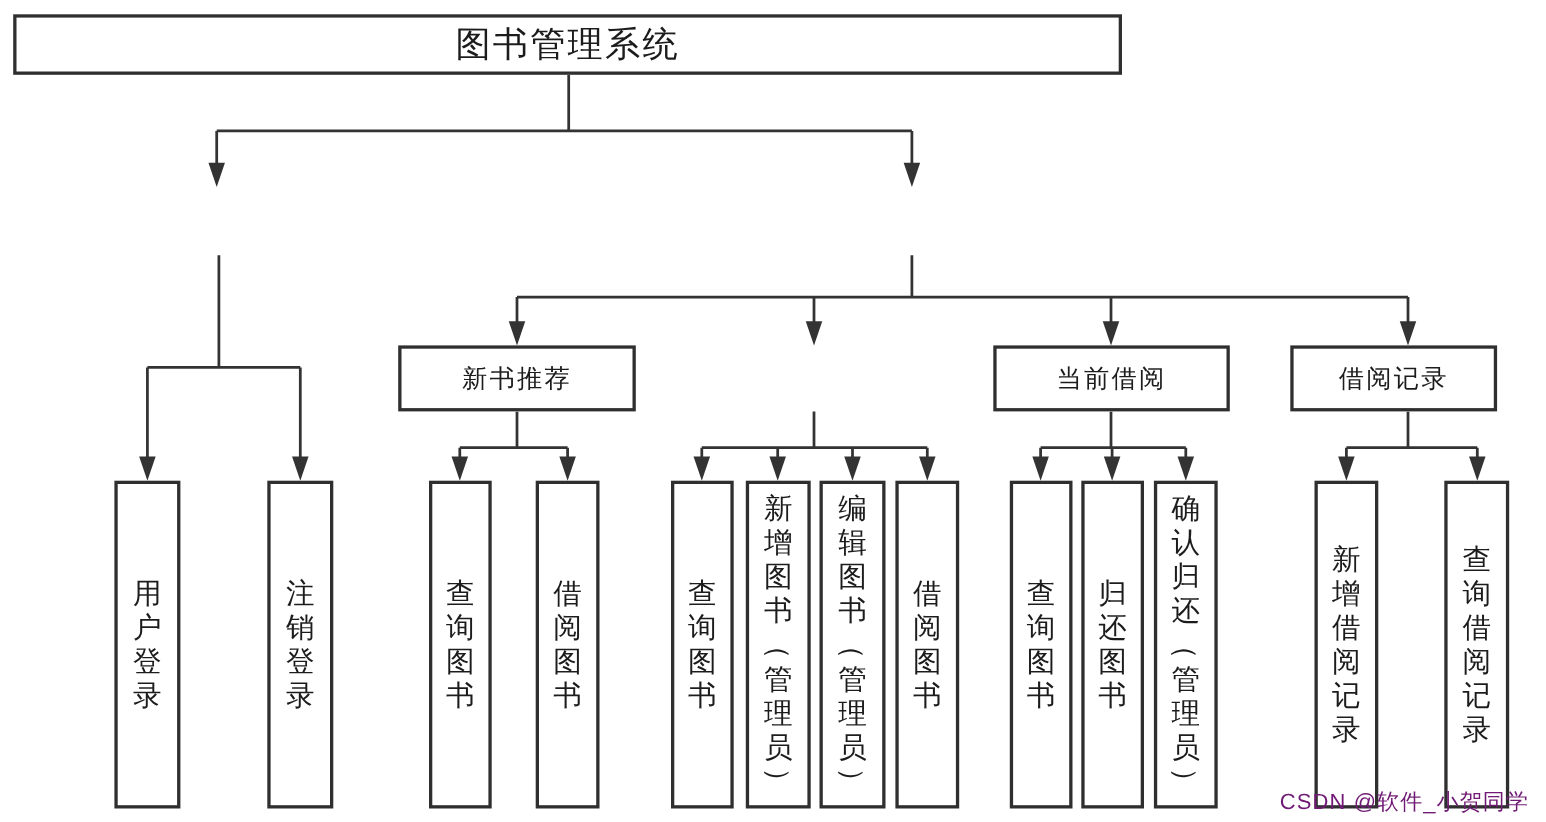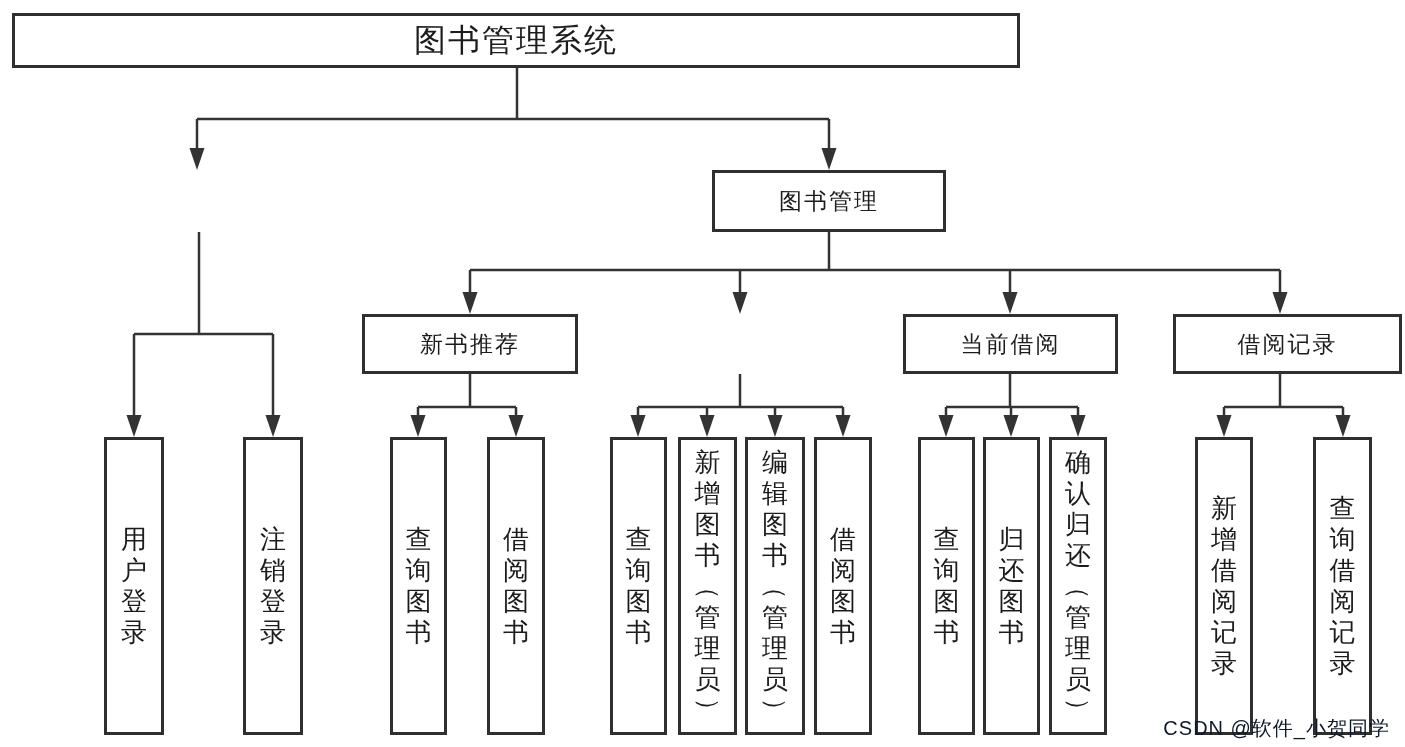--- a/index.html
+++ b/index.html
@@ -13,41 +13,41 @@
     position:absolute;box-sizing:border-box;border:3px solid #2f2f2f;background:#ffffff;
     display:flex;align-items:center;justify-content:center;
   }
   .hnode{font-size:23px;letter-spacing:2px;white-space:nowrap;}
   .n-root{left:12px;top:13px;width:1008px;height:55px;font-size:32px;}
   .n-user-login{left:82px;top:170px;width:234px;height:62px;}
   .n-book-mgmt{left:712px;top:170px;width:234px;height:62px;}
   .n-sec-1{left:362px;top:314px;width:216px;height:60px;}
   .n-sec-2{left:634px;top:314px;width:213px;height:60px;}
   .n-sec-3{left:903px;top:314px;width:215px;height:60px;}
-  .n-sec-4{left:1173px;top:314px;width:229px;height:60px;}
+  .n-sec-4{left:1173px;top:314px;width:188px;height:60px;}
   .leaf{top:437px;height:298px;font-size:26px;}
   .lf-1{left:104px;width:60px;}
   .lf-2{left:243px;width:60px;}
   .lf-3{left:390px;width:57px;}
   .lf-4{left:487px;width:58px;}
   .lf-5{left:610px;width:57px;}
   .lf-6{left:678px;width:59px;}
   .lf-7{left:745px;width:60px;}
   .lf-8{left:814px;width:58px;}
   .lf-9{left:918px;width:57px;}
   .lf-10{left:983px;width:57px;}
   .lf-11{left:1049px;width:58px;}
   .lf-12{left:1195px;width:58px;}
   .lf-13{left:1313px;width:59px;}
   .vtext{display:block;}
   .vchar{display:block;height:31px;line-height:31px;text-align:center;}
   .rot{transform:rotate(90deg);}
   .watermark{
     position:absolute;right:15px;bottom:5px;z-index:5;
-    font-size:20px;letter-spacing:1px;color:#0f172a;white-space:nowrap;
+    font-size:20px;letter-spacing:1px;color:#701a75;white-space:nowrap;
   }
 </style>
 </head>
 <body>
 
 <div class="canvas">
 
   <svg class="connectors" viewBox="0 0 1405 747" fill="none" stroke="#333333" stroke-width="2.5">
 
     <g>
@@ -93,21 +93,20 @@
 
     <g>
       <path d="M1280 374 V407 M1224 407 H1343 M1224 407 V417 M1343 407 V417"></path>
       <polygon points="1216.5,415 1231.5,415 1224,437" fill="#333333" stroke="none"></polygon>
       <polygon points="1335.5,415 1350.5,415 1343,437" fill="#333333" stroke="none"></polygon>
     </g>
   </svg>
 
   <div class="node hnode n-root">图书管理系统</div>
 
-  <div class="node hnode n-book-mgmt">图书管理</div>
 
   <div class="node hnode n-sec-1">新书推荐</div>
   <div class="node hnode n-sec-3">当前借阅</div>
   <div class="node hnode n-sec-4">借阅记录</div>
 
   <div class="node leaf lf-1">
     <span class="vtext">
         <span class="vchar">用</span>
         <span class="vchar">户</span>
         <span class="vchar">登</span>

